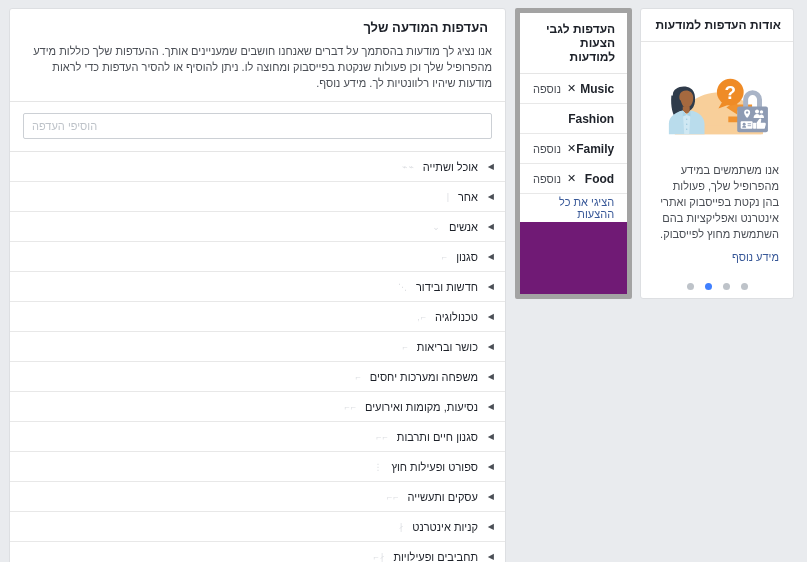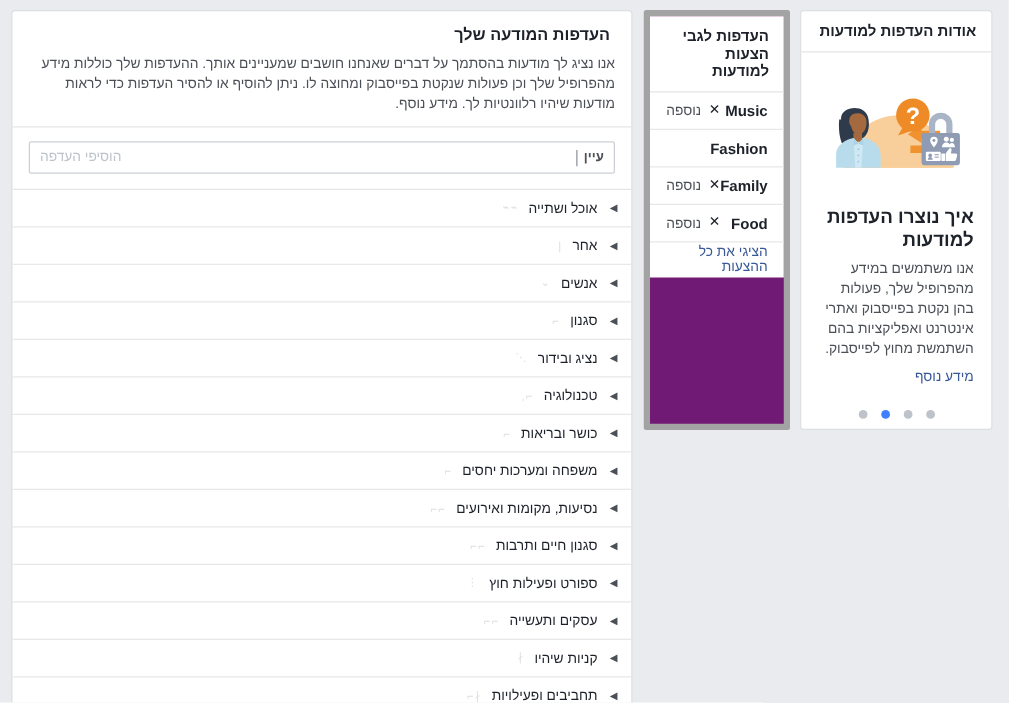--- a/index.html
+++ b/index.html
@@ -286,24 +286,20 @@
   <div class="card main-panel">
 
     <div class="main-head">
       <div class="main-title">העדפות המודעה שלך</div>
       <p class="main-desc">אנו נציג לך מודעות בהסתמך על דברים שאנחנו חושבים שמעניינים אותך. ההעדפות שלך כוללות מידע מהפרופיל שלך וכן פעולות שנקטת בפייסבוק ומחוצה לו. ניתן להוסיף או להסיר העדפות כדי לראות מודעות שיהיו רלוונטיות לך. מידע נוסף.</p>
     </div>
 
     <div class="search-wrap">
       <div class="search-box">
         <span class="search-placeholder">הוסיפי העדפה</span>
-        <span class="search-caret">
-          <span class="search-browse">עיין</span>
-          <span class="caret-bar"></span>
-        </span>
       </div>
     </div>
 
     <ul class="cat-list">
       <li class="cat-row">
         <span class="cat-chevron">◀</span>
         <span class="cat-label">אוכל ושתייה</span>
         <span class="cat-glyph">⌁⌁</span>
       </li>
       <li class="cat-row">
@@ -316,21 +312,21 @@
         <span class="cat-label">אנשים</span>
         <span class="cat-glyph">⌄</span>
       </li>
       <li class="cat-row">
         <span class="cat-chevron">◀</span>
         <span class="cat-label">סגנון</span>
         <span class="cat-glyph">⌐</span>
       </li>
       <li class="cat-row">
         <span class="cat-chevron">◀</span>
-        <span class="cat-label">נציג ובידור</span>
+        <span class="cat-label">חדשות ובידור</span>
         <span class="cat-glyph">⋰</span>
       </li>
       <li class="cat-row">
         <span class="cat-chevron">◀</span>
         <span class="cat-label">טכנולוגיה</span>
         <span class="cat-glyph">⌐,</span>
       </li>
       <li class="cat-row">
         <span class="cat-chevron">◀</span>
         <span class="cat-label">כושר ובריאות</span>
@@ -356,21 +352,21 @@
         <span class="cat-label">ספורט ופעילות חוץ</span>
         <span class="cat-glyph">⋮</span>
       </li>
       <li class="cat-row">
         <span class="cat-chevron">◀</span>
         <span class="cat-label">עסקים ותעשייה</span>
         <span class="cat-glyph">⌐⌐</span>
       </li>
       <li class="cat-row">
         <span class="cat-chevron">◀</span>
-        <span class="cat-label">קניות שיהיו</span>
+        <span class="cat-label">קניות אינטרנט</span>
         <span class="cat-glyph">∤</span>
       </li>
       <li class="cat-row">
         <span class="cat-chevron">◀</span>
         <span class="cat-label">תחביבים ופעילויות</span>
         <span class="cat-glyph">∤⌐</span>
       </li>
     </ul>
   </div>
 
@@ -420,21 +416,20 @@
           <path d="M28 118 L 28 96 C 28 82, 44 72, 56 70 L 64 78 L 74 70 C 90 74, 100 84, 100 98 L 100 118 Z" fill="#b9dcec"></path>
           <path d="M56 70 L 64 79 L 72 70 L 69 118 L 59 118 Z" fill="#cfe8f3"></path>
           <circle cx="64" cy="88" r="1.5" fill="#9cc8dd"></circle>
           <circle cx="64" cy="98" r="1.5" fill="#9cc8dd"></circle>
           <circle cx="64" cy="108" r="1.5" fill="#9cc8dd"></circle>
 
           <path d="M56 70 L 64 79 L 56 82 Z" fill="#a9d4e8"></path>
           <path d="M72 70 L 64 79 L 72 82 Z" fill="#a9d4e8"></path>
         </svg>
 
-        <div class="about-h2">איך נוצרו העדפות למודעות</div>
         <p class="about-p">אנו משתמשים במידע מהפרופיל שלך, פעולות בהן נקטת בפייסבוק ואתרי אינטרנט ואפליקציות בהם השתמשת מחוץ לפייסבוק.</p>
         <a class="about-link">מידע נוסף</a>
       </div>
       <div class="dots">
         <span class="dot"></span>
         <span class="dot"></span>
         <span class="dot active"></span>
         <span class="dot"></span>
       </div>
     </div>

